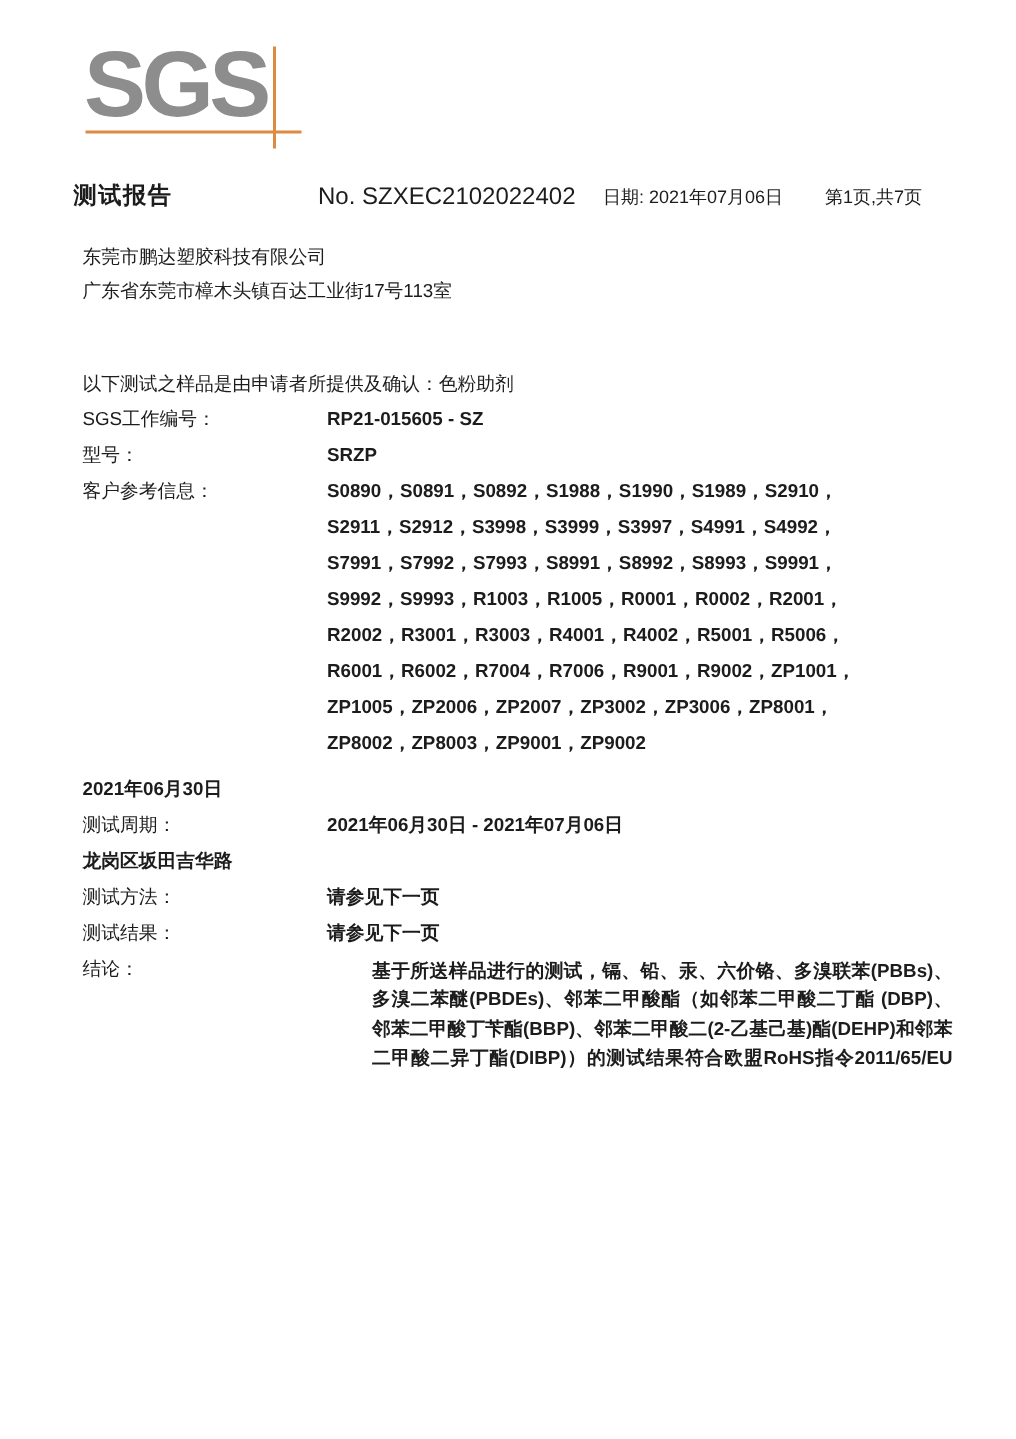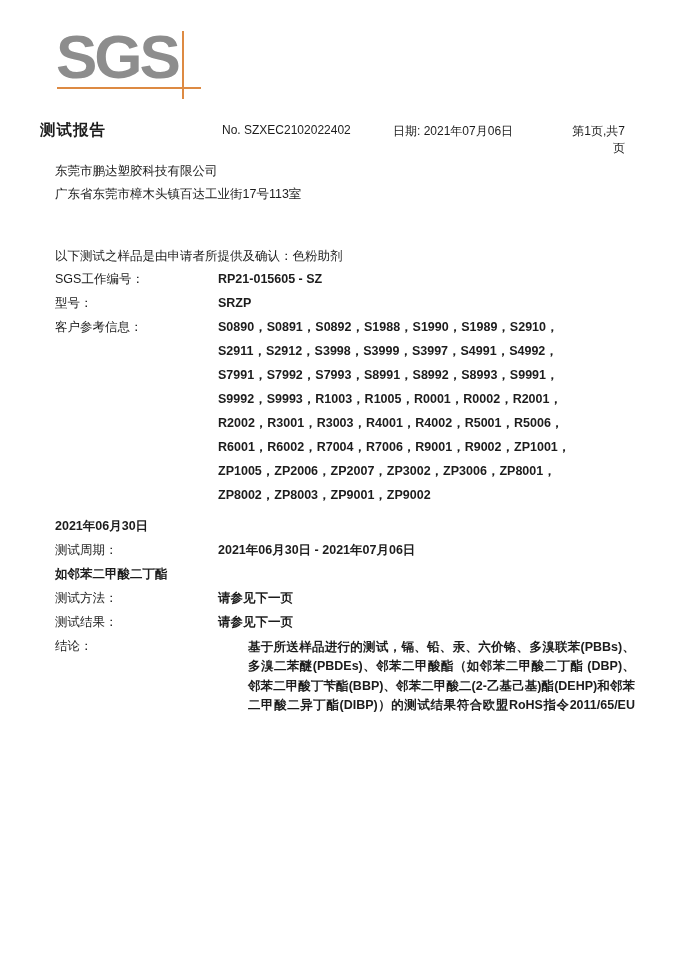--- a/index.html
+++ b/index.html
@@ -13,25 +13,25 @@
   }
   
   .logo-letters{
     position:absolute;left:56px;top:26px;
     font-size:62px;line-height:62px;font-weight:bold;
     color:#8d8d8d;letter-spacing:-3px;
   }
   .logo-hline{position:absolute;left:57px;top:87px;width:144px;height:2px;background:#dd8a43;}
   .logo-vline{position:absolute;left:182px;top:31px;width:2px;height:68px;background:#dd8a43;}
   
-  .title-row{position:absolute;left:40px;top:120px;width:585px;height:22px;text-align:right;}
+  .title-row{position:absolute;left:49px;top:120px;width:585px;height:22px;}
   .report-title{position:absolute;left:0;top:0;font-size:15.5px;font-weight:bold;letter-spacing:1px;}
-  .report-no{position:absolute;left:163px;top:3px;font-size:12px;margin-left:19px;}
+  .report-no{position:absolute;left:163px;top:3px;font-size:16px;}
   .report-date{position:absolute;left:353px;top:3px;font-size:12px;}
-  .report-pages{position:absolute;left:501px;top:3px;font-size:12px;margin-left:29px;}
+  .report-pages{position:absolute;left:501px;top:3px;font-size:12px;}
   
   .applicant{position:absolute;left:55px;top:160px;font-size:12.5px;line-height:23px;}
   
   .statement{position:absolute;left:55px;top:248px;font-size:12.5px;}
   
   .fields{position:absolute;left:55px;top:271px;width:580px;font-size:12.5px;}
   .row{display:flex;margin-bottom:6.5px;}
   .lbl{width:163px;flex:none;line-height:17.5px;}
   .val{flex:1;line-height:17.5px;font-weight:bold;}
   .code-line{line-height:17.5px;margin-bottom:6.5px;white-space:nowrap;}
@@ -112,21 +112,21 @@
       </div>
     </div>
     <div class="row">
       <div class="val">2021年06月30日</div>
     </div>
     <div class="row">
       <div class="lbl">测试周期：</div>
       <div class="val">2021年06月30日 - 2021年07月06日</div>
     </div>
     <div class="row">
-      <div class="val">如邻苯二甲酸二丁酯</div>
+      <div class="val">龙岗区坂田吉华路</div>
     </div>
     <div class="row">
       <div class="lbl">测试方法：</div>
       <div class="val">请参见下一页</div>
     </div>
     <div class="row gap">
       <div class="lbl">测试结果：</div>
       <div class="val">请参见下一页</div>
     </div>
     <div class="row gap">

